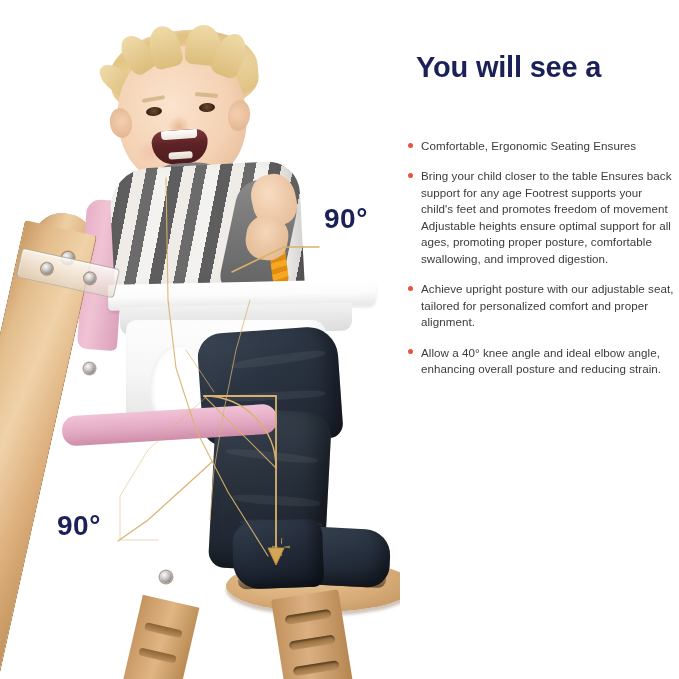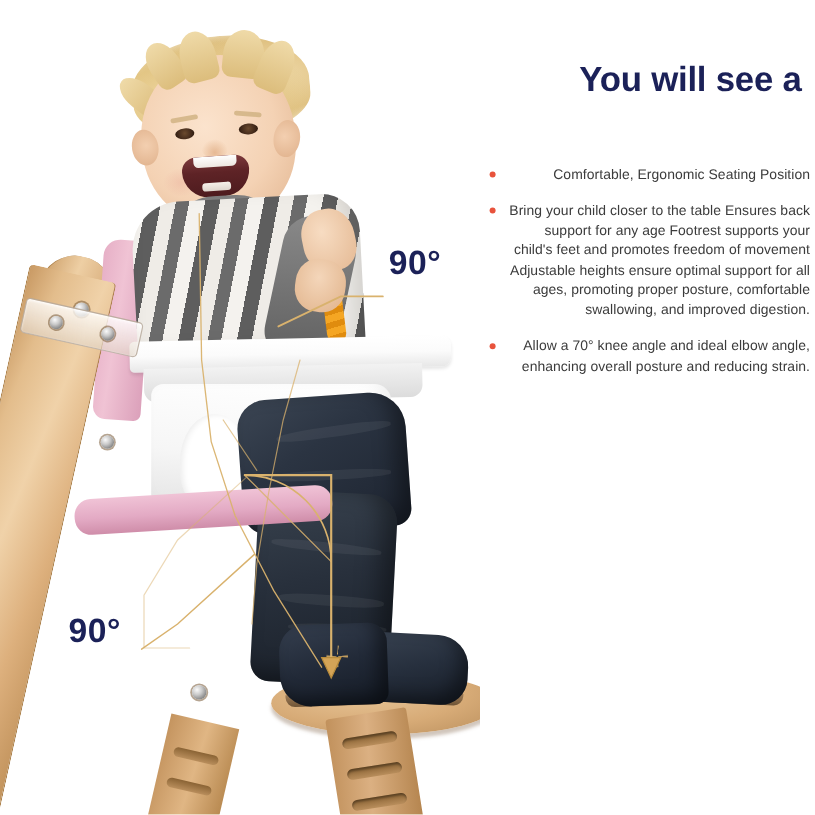--- a/index.html
+++ b/index.html
@@ -345,21 +345,21 @@
     color:#1b2158;
     font-size:28px;
     font-weight:700;
     letter-spacing:.5px;
     line-height:1;
   }
   #angle-top { left:324px; top:205px; }
   #angle-bottom { left:57px; top:512px; }
 
   
-  #panel { position:absolute; left:400px; top:0; width:279px; height:623px; padding:0;text-align:right; }
+  #panel { position:absolute; left:400px; top:0; width:279px; height:623px; padding:0; }
 
   #title {
     position:absolute; left:16px; top:50px; width:252px;
     color:#1b2158;
     font-size:29px;
     font-weight:700;
     line-height:1.18;
     letter-spacing:-.2px;
   }
 
@@ -492,26 +492,30 @@
 
   <div id="panel">
 
     <div id="title">
       <div>You will see a</div>
     </div>
 
     <div id="bullets">
       <div class="bullet">
         <span class="dot"></span>
-        <span>Comfortable, Ergonomic Seating Position</span>
+        <span>Comfortable, Ergonomic Seating Ensures</span>
       </div>
       <div class="bullet">
         <span class="dot"></span>
         <span>Bring your child closer to the table Ensures back support for any age Footrest supports your child's feet and promotes freedom of movement Adjustable heights ensure optimal support for all ages, promoting proper posture, comfortable swallowing, and improved digestion.</span>
       </div>
       <div class="bullet">
         <span class="dot"></span>
-        <span>Allow a 70° knee angle and ideal elbow angle, enhancing overall posture and reducing strain.</span>
+        <span>Achieve upright posture with our adjustable seat, tailored for personalized comfort and proper alignment.</span>
+      </div>
+      <div class="bullet">
+        <span class="dot"></span>
+        <span>Allow a 40° knee angle and ideal elbow angle, enhancing overall posture and reducing strain.</span>
       </div>
     </div>
   </div>
 
 </div>
 
 </body></html>

